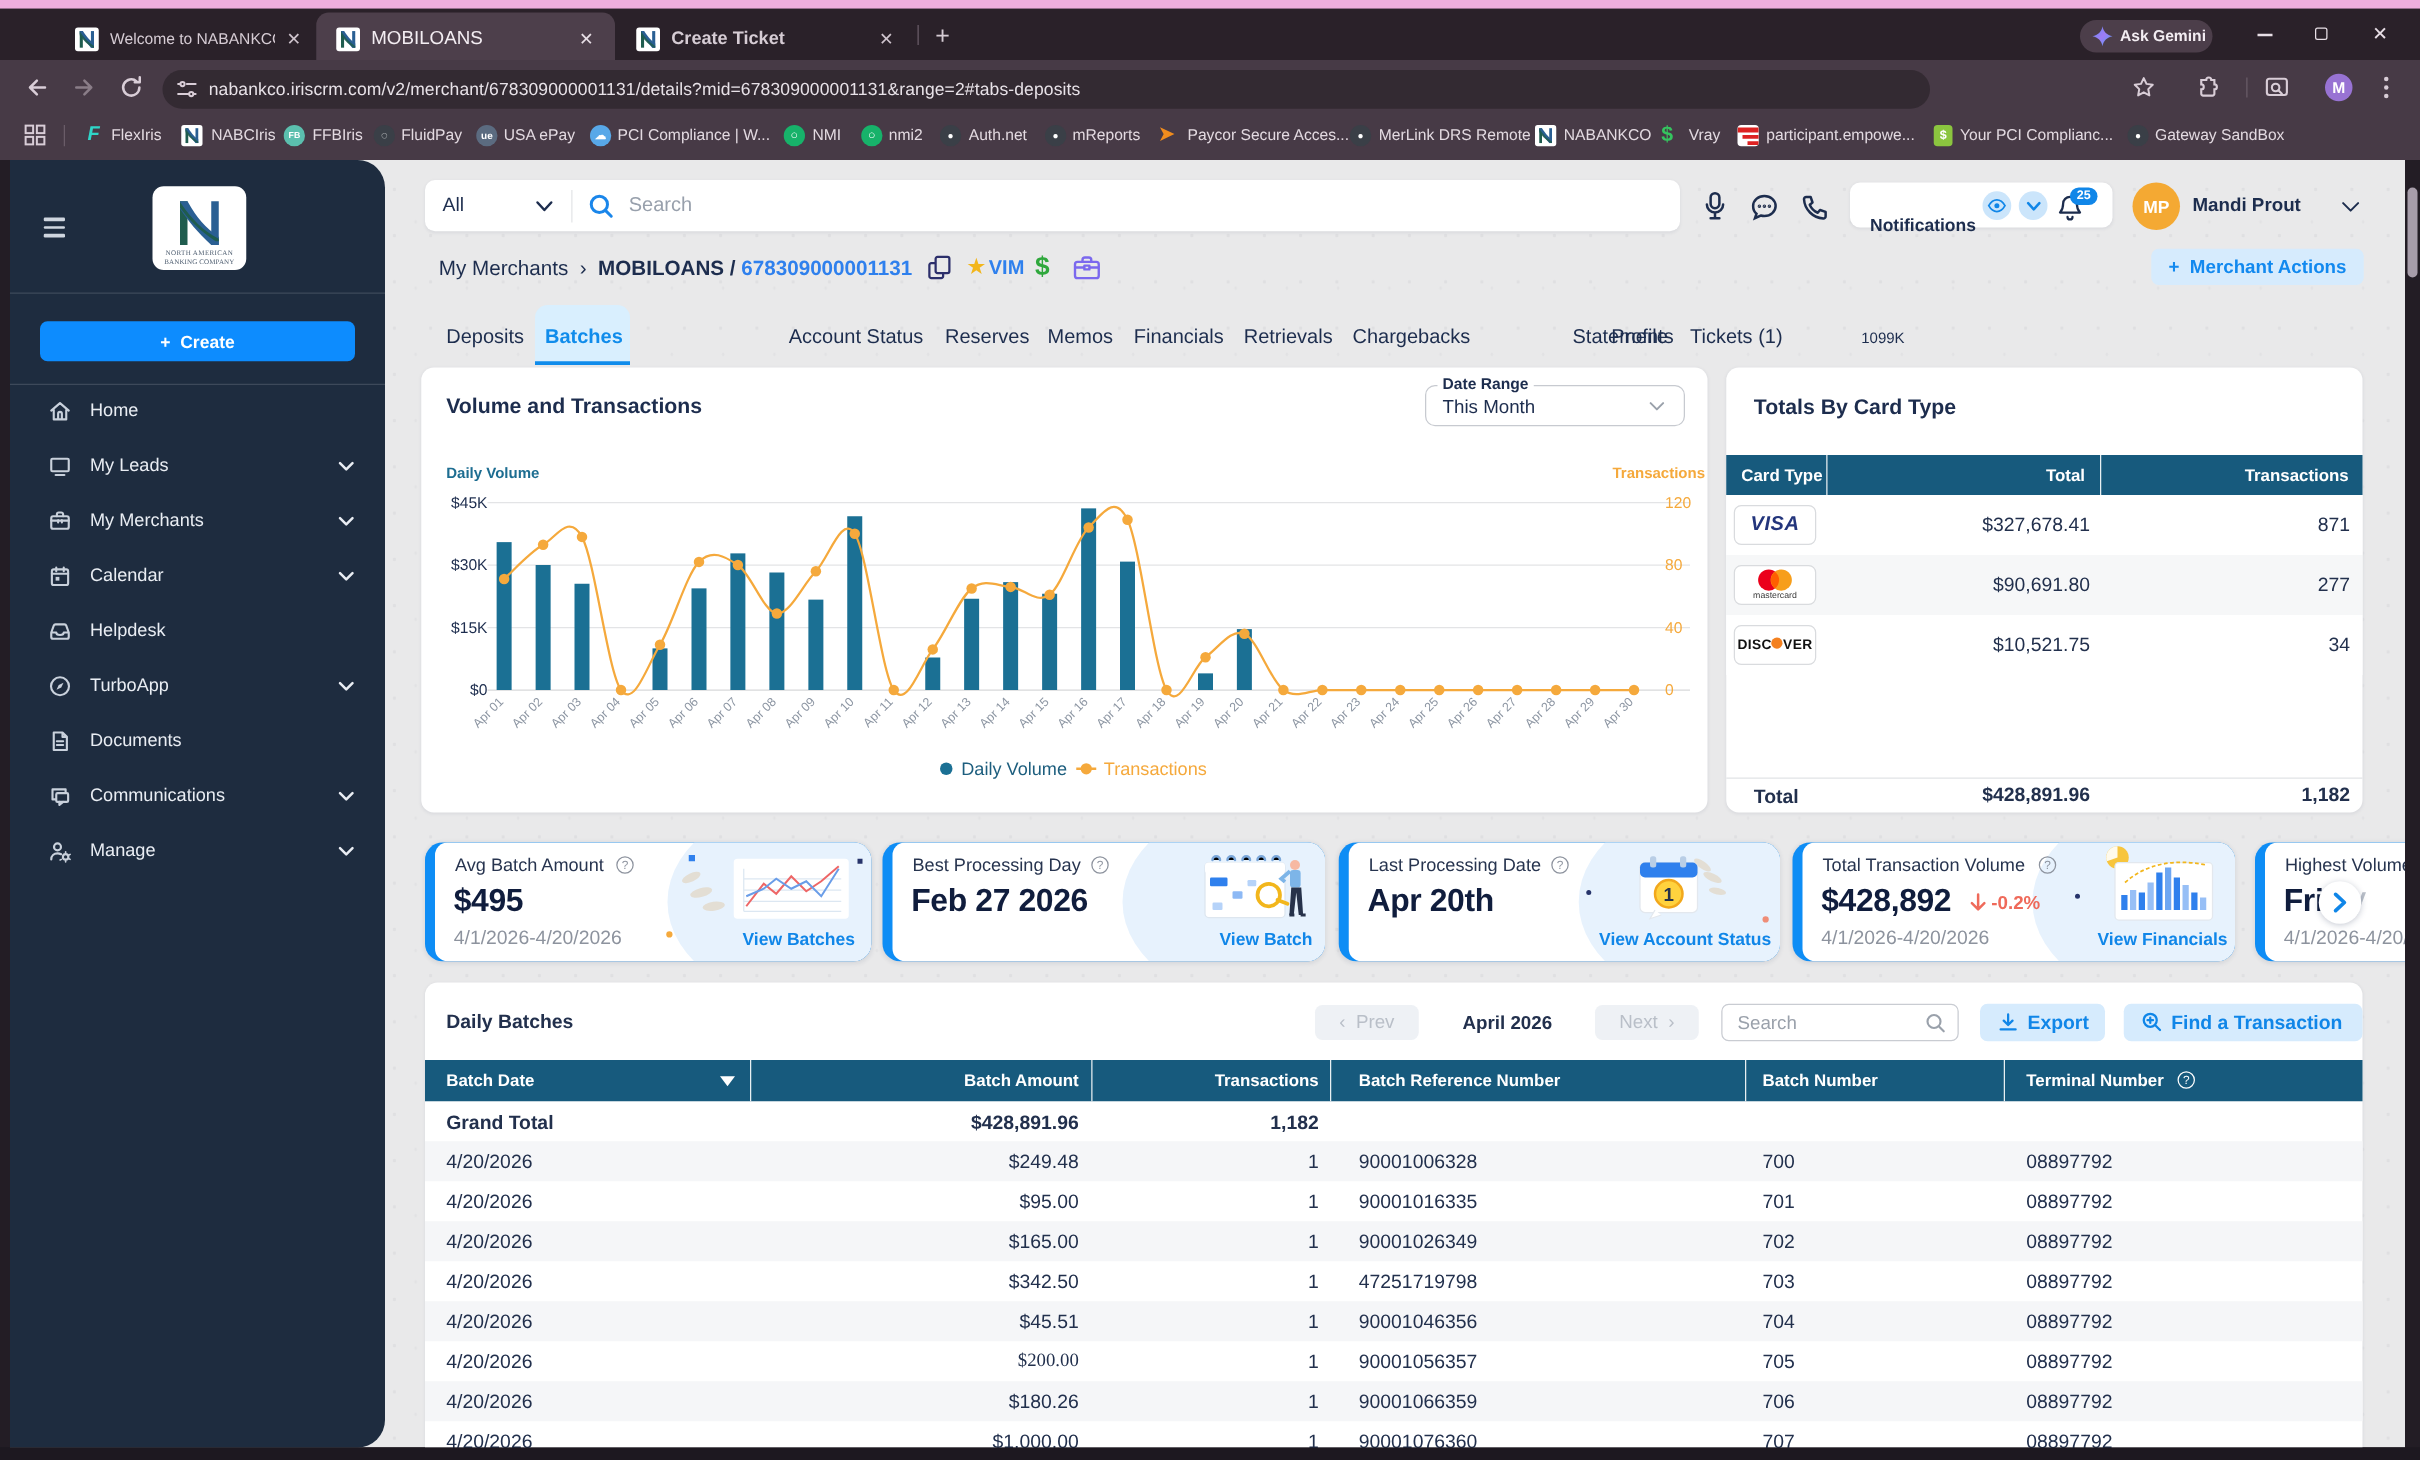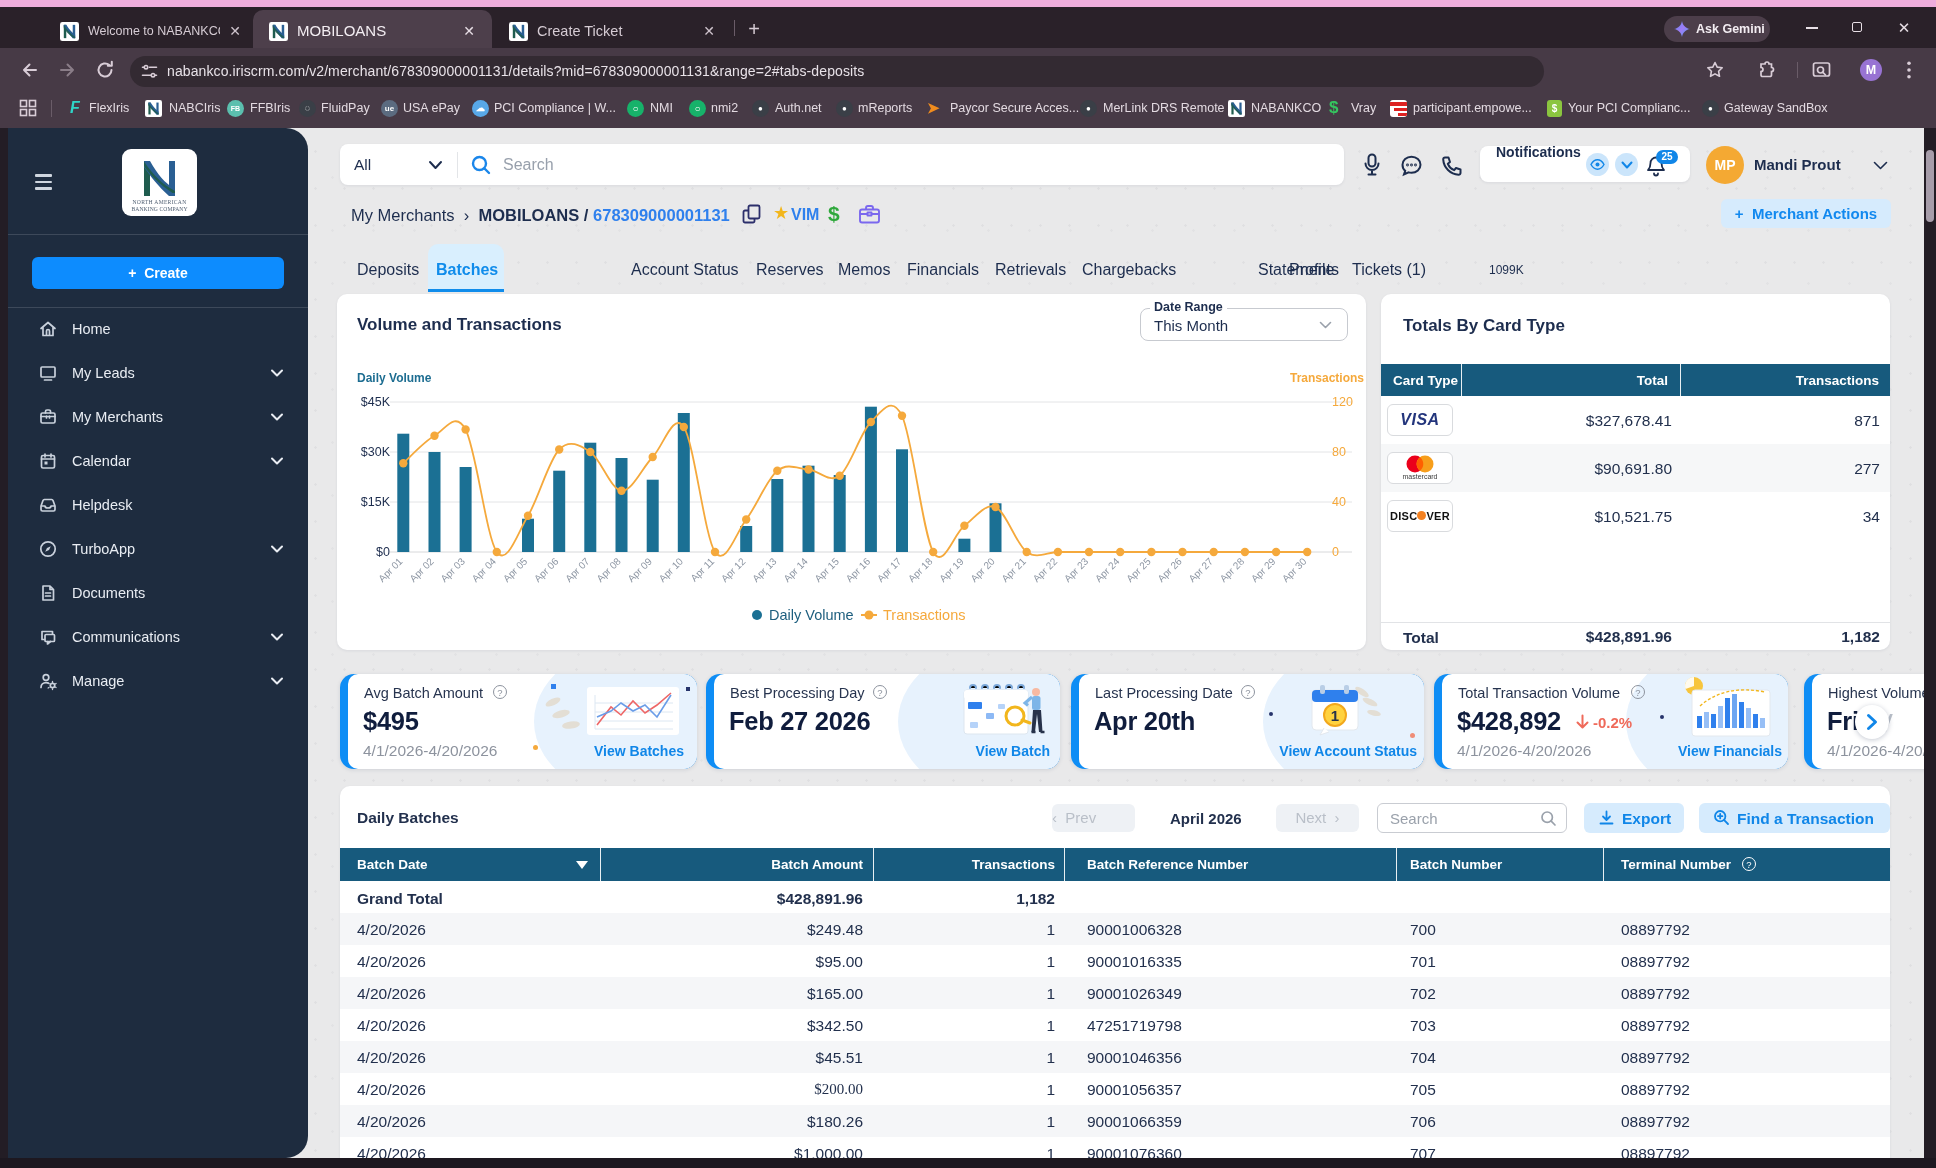--- a/index.html
+++ b/index.html
@@ -30,21 +30,21 @@
   </svg>
 <div class="abs" style="left:297px;top:22px;width:120px;height:18px;color:#f3edf2;font-size:15px;line-height:18px;">MOBILOANS</div>
 <div class="abs" style="left:462px;top:24px;width:14px;height:14px;color:#e8dfe6;font-size:14px;line-height:14px;text-align:center;">✕</div>
 <svg class="abs" style="left:509px;top:22px" width="19" height="19" viewBox="0 0 20 20">
     <rect x="0" y="0" width="20" height="20" rx="2.5" fill="#fff"></rect>
     <path d="M4 17 V3 h2.6 l0 14 z" fill="#1f5c4e"></path>
     <path d="M13.4 3 H16 v14 h-2.6 z" fill="#2a5f93"></path>
     <path d="M4 3 h2.6 c4 6 6 8 9.4 10.5 V17 h-2.6 C9.5 12.5 7 9 4 5.5 Z" fill="#2a5f93"></path>
     <path d="M4 3.2 C8 9 11 12.5 16 15.5 l0 1.5 h-1.2 C9 13 6 9.5 4 6.5 Z" fill="#1f5c4e" opacity=".85"></path>
   </svg>
-<div class="abs" style="left:537px;top:22px;width:120px;height:18px;color:#d6ccd4;font-size:14.5px;line-height:18px;">Create Ticket</div>
+<div class="abs" style="left:537px;top:22px;width:120px;height:18px;color:#d6ccd4;font-size:14.5px;line-height:18px;font-weight:bold;">Create Ticket</div>
 <div class="abs" style="left:702px;top:24px;width:14px;height:14px;color:#cfc4cd;font-size:14px;line-height:14px;text-align:center;">✕</div>
 <div class="abs" style="left:734px;top:20px;width:1px;height:16px;background:#6a5c68;"></div>
 <div class="abs" style="left:744px;top:19px;width:20px;height:20px;color:#d6ccd4;font-size:20px;line-height:20px;text-align:center;font-weight:300;">+</div>
 <div class="abs" style="left:1664px;top:16px;width:106px;height:26px;background:#4c3e4a;border-radius:13px;"></div>
 <svg class="abs" style="left:1674px;top:21px" width="16" height="16" viewBox="0 0 16 16">
     <defs>
       <linearGradient id="gem" x1="0" y1="0" x2="1" y2="1">
         <stop offset="0" stop-color="#5e8bf7"></stop>
         <stop offset=".5" stop-color="#9f7cf5"></stop>
         <stop offset="1" stop-color="#4ba3f5"></stop>
@@ -253,21 +253,21 @@
 <svg class="abs" style="left:1400px;top:155px" width="23" height="22" viewBox="0 0 23 22" fill="none" stroke="#1d2d4e" stroke-width="2" stroke-linecap="round">
     <path d="M11.5 1.8 c5 0 9 3.5 9 8 s-4 8 -9 8 c-1 0 -2 -.15 -2.9 -.4 L4 19.5 l1.2 -3.6 C3.2 14.4 2.5 12.5 2.5 9.8 c0 -4.5 4 -8 9 -8 Z"></path>
     <circle cx="7.5" cy="10" r=".4" fill="currentColor"></circle>
     <circle cx="11.5" cy="10" r=".4" fill="currentColor"></circle>
     <circle cx="15.5" cy="10" r=".4" fill="currentColor"></circle>
   </svg>
 <svg class="abs" style="left:1441px;top:155px" width="22" height="22" viewBox="0 0 22 22" fill="none" stroke="#1d2d4e" stroke-width="2" stroke-linecap="round" stroke-linejoin="round">
     <path d="M4 2.5 h3.5 L9 7 L6.8 8.8 a12 12 0 0 0 6.4 6.4 L15 13 l4.5 1.5 V18 a1.8 1.8 0 0 1 -1.9 1.8 A16.5 16.5 0 0 1 2.2 4.4 1.8 1.8 0 0 1 4 2.5 Z"></path>
   </svg>
 <div class="abs" style="left:1480px;top:146px;width:210px;height:36px;background:#fff;border-radius:8px;box-shadow:0 1px 3px rgba(27,43,78,.08);"></div>
-<div class="abs" style="left:1496px;top:144px;color:#1d2d4e;font-size:14px;font-weight:700;line-height:17px;">Notifications</div>
+<div class="abs" style="left:1496px;top:172px;color:#1d2d4e;font-size:14px;font-weight:700;line-height:17px;">Notifications</div>
 <div class="abs" style="left:1586px;top:153px;width:23px;height:23px;border-radius:50%;background:#cbe5fb;"></div>
 <svg class="abs" style="left:1590px;top:159px" width="15" height="11" viewBox="0 0 15 11" fill="none">
     <path d="M1 5.5 C2.8 2.3 5 .8 7.5 .8 s4.7 1.5 6.5 4.7 C12.2 8.7 10 10.2 7.5 10.2 S2.8 8.7 1 5.5 Z" stroke="#1086e8" stroke-width="1.4"></path>
     <circle cx="7.5" cy="5.5" r="2" fill="#1086e8"></circle>
   </svg>
 <div class="abs" style="left:1615px;top:153px;width:23px;height:23px;border-radius:50%;background:#cbe5fb;"></div>
 <svg class="abs" style="left:1621px;top:161px" width="12" height="8" viewBox="0 0 12 8" fill="none" stroke="#1086e8" stroke-width="2" stroke-linecap="round" stroke-linejoin="round">
     <path d="M1.5 1.5 L6 6.5 L10.5 1.5"></path>
   </svg>
 <svg class="abs" style="left:1646px;top:155px" width="20" height="22" viewBox="0 0 20 22" fill="none" stroke="#1d2d4e" stroke-width="1.8" stroke-linecap="round" stroke-linejoin="round">
@@ -574,21 +574,21 @@
     <path d="M6.5 1.5 V13 M1.5 8.5 L6.5 13.5 L11.5 8.5"></path>
   </svg>
 <div class="abs" style="left:1593px;top:714px;color:#ef6a5a;font-size:15px;font-weight:600;line-height:18px;">-0.2%</div>
 <div class="abs" style="left:1884px;top:710px;color:#b9bfc8;font-size:24px;font-weight:600;line-height:28px;font-style:italic;">/</div>
 <div class="abs" style="left:1855px;top:705px;width:34px;height:34px;border-radius:50%;background:#fff;box-shadow:0 1px 5px rgba(27,43,78,.25);"></div>
 <svg class="abs" style="left:1866px;top:713px" width="12" height="18" viewBox="0 0 12 18" fill="none" stroke="#1086e8" stroke-width="3" stroke-linecap="round" stroke-linejoin="round">
     <path d="M2.5 2.5 L9.5 9 L2.5 15.5"></path>
   </svg>
 <div class="abs" style="left:340px;top:786px;width:1550px;height:372px;background:#fff;border-radius:10px 10px 0 0;box-shadow:0 1px 3px rgba(27,43,78,.08);"></div>
 <div class="abs" style="left:357px;top:808px;color:#22304d;font-size:15.5px;font-weight:700;line-height:19px;">Daily Batches</div>
-<div class="abs" style="left:1052px;top:804px;width:83px;height:28px;background:#eef1f5;border-radius:6px;color:#b9bfc8;font-size:15px;line-height:28px;">‹&nbsp;&nbsp;Prev</div>
+<div class="abs" style="left:1052px;top:804px;width:83px;height:28px;background:#eef1f5;border-radius:6px;color:#b9bfc8;font-size:15px;text-align:center;line-height:28px;">‹&nbsp;&nbsp;Prev</div>
 <div class="abs" style="left:1170px;top:810px;color:#22304d;font-size:15px;font-weight:700;line-height:18px;">April 2026</div>
 <div class="abs" style="left:1276px;top:804px;width:83px;height:28px;background:#eef1f5;border-radius:6px;color:#b9bfc8;font-size:15px;text-align:center;line-height:28px;">Next&nbsp;&nbsp;›</div>
 <div class="abs" style="left:1377px;top:803px;width:190px;height:30px;background:#fff;border:1px solid #c9ccd2;border-radius:6px;"></div>
 <div class="abs" style="left:1390px;top:810px;color:#9aa1ab;font-size:15px;line-height:18px;">Search</div>
 <svg class="abs" style="left:1540px;top:810px" width="17" height="17" viewBox="0 0 17 17" fill="none" stroke="#9aa1ab" stroke-width="1.7" stroke-linecap="round">
     <circle cx="7.2" cy="7.2" r="5.2"></circle>
     <path d="M11.2 11.2 L15 15"></path>
   </svg>
 <div class="abs" style="left:1584px;top:803px;width:100px;height:30px;background:#d6ebfd;border-radius:6px;"></div>
 <svg class="abs" style="left:1599px;top:810px" width="15" height="16" viewBox="0 0 15 16" fill="none" stroke="#1086e8" stroke-width="1.8" stroke-linecap="round" stroke-linejoin="round">

